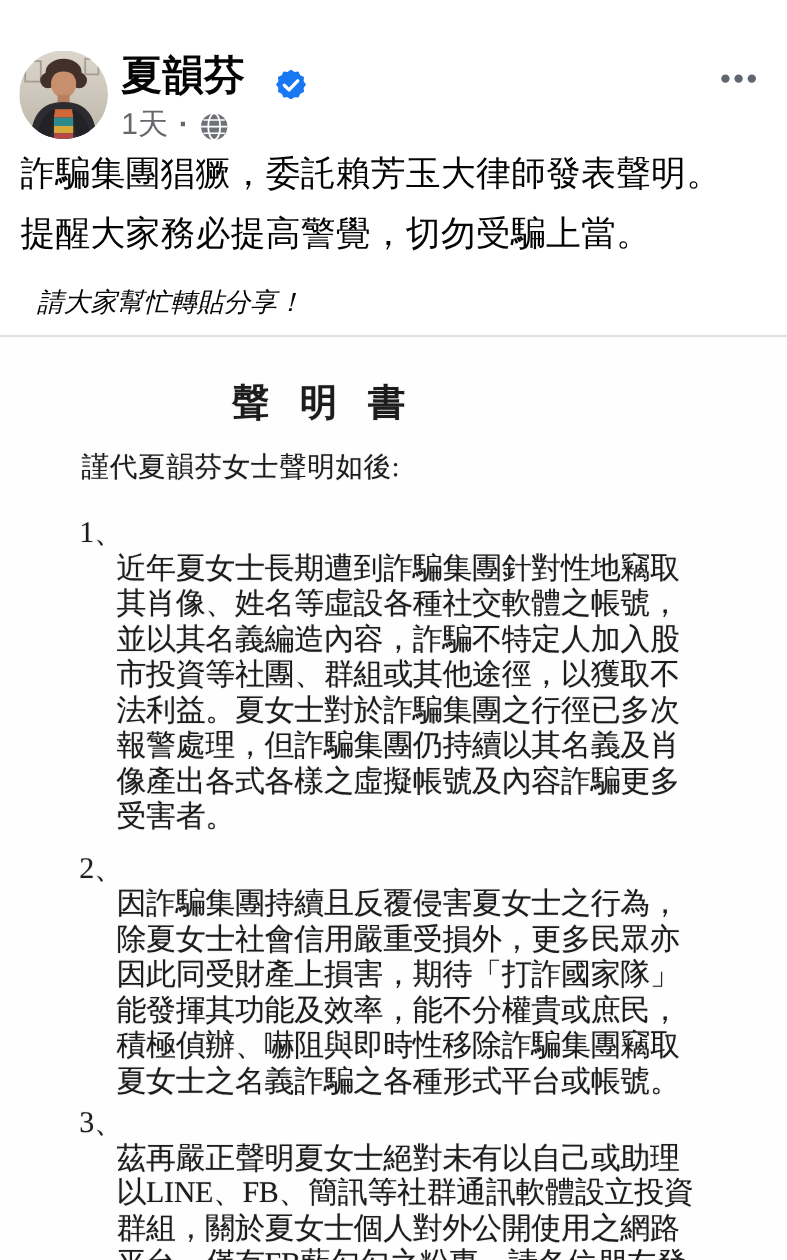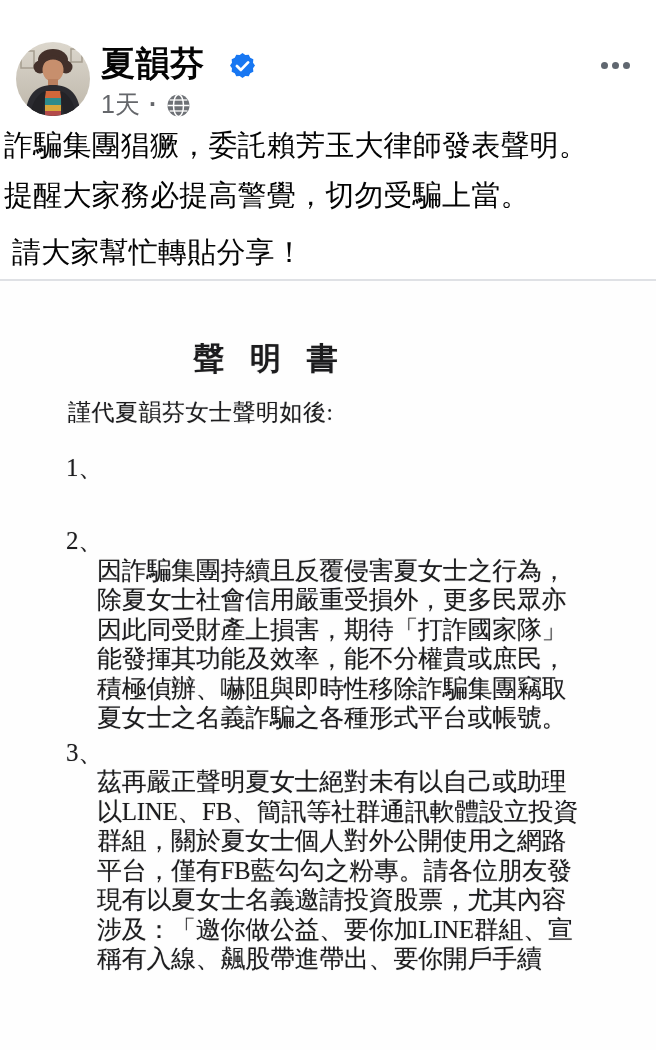--- a/index.html
+++ b/index.html
@@ -4,40 +4,40 @@
 <style>
   * { margin: 0; padding: 0; box-sizing: border-box; }
   html, body { width: 656px; height: 1050px; overflow: hidden; background: #ffffff; }
   body { font-family: "Liberation Sans", "DejaVu Sans", sans-serif; position: relative; }
 
   
   .post-header { position: relative; padding: 42px 16px 0 16px; display: flex; }
   .avatar { width: 74px; height: 74px; border-radius: 50%; overflow: hidden; flex: none; cursor: pointer; }
   .avatar svg { display: block; }
   .header-info { margin-left: 11px; padding-top: 1px; }
-  .author-row { display: flex; align-items: center; gap: 25px; }
+  .author-row { display: flex; align-items: flex-end; gap: 25px; }
   .author-name { font-size: 34px; font-weight: 700; color: #050505; line-height: 40px; letter-spacing: 0.5px; }
   .verified { width: 25px; height: 25px; margin-top: 4px; flex: none; }
   .meta-row { display: flex; align-items: center; gap: 9px; margin-top: 7px; color: #65676b; font-size: 25px; line-height: 28px; text-align: right; }
   .meta-sep { font-weight: 700; }
   .globe { width: 25px; height: 25px; margin-top: 2px; }
   .menu-btn { position: absolute; top: 58px; right: 22px; display: flex; gap: 4px; padding: 4px; cursor: pointer; background: none; border: none; }
   .menu-btn .dot { width: 7px; height: 7px; border-radius: 50%; background: #606770; }
 
   
-  .post-text { margin: 2px 17px 0 4px; font-size: 29px; line-height: 50px; color: #050505; white-space: pre-line; letter-spacing: 0.2px; }
-  .post-text-2 { margin: 12px 17px 0 12px; font-size: 29px; line-height: 40px; color: #050505; letter-spacing: 0.2px; }
+  .post-text { margin: 2px 17px 0 17px; font-size: 29px; line-height: 50px; color: #050505; white-space: pre-line; letter-spacing: 0.2px; }
+  .post-text-2 { margin: 12px 17px 0 31px; font-size: 22px; line-height: 40px; color: #050505; letter-spacing: 0.2px; font-style: italic; }
 
   .divider { margin-top: 7px; height: 2px; background: #dfe1e5; }
 
   
   .statement { position: relative; height: 771px; overflow: hidden; background: #fefefe;
                font-family: "Liberation Serif", "DejaVu Serif", serif; color: #1c1c1e; cursor: pointer;
                text-shadow: 0 0 1px rgba(40,40,40,0.35); }
-  .doc-title { margin-top: 61px; width: 540px; text-align: center; font-size: 31px; font-weight: 700;
+  .doc-title { margin-top: 38px; width: 540px; text-align: center; font-size: 31px; font-weight: 700;
                letter-spacing: 9px; line-height: 34px; }
   .doc-intro { margin: 22px 0 0 68px; font-size: 23px; line-height: 29px; letter-spacing: 0.5px; }
   .doc-para { position: relative; margin-left: 97px; width: 540px; font-size: 25px; line-height: 29.5px;
               letter-spacing: -0.3px; white-space: pre-line; text-indent: 10px; }
   .doc-para .num { position: absolute; left: -31px; top: 0; text-indent: 0; }
   .p1 { margin-top: 26px; }
   .p2 { margin-top: 14px; }
   .p3 { margin-top: 5px; }
 </style>
 </head>
@@ -101,21 +101,28 @@
 提醒大家務必提高警覺，切勿受騙上當。</div>
 <div class="post-text-2">請大家幫忙轉貼分享！</div>
 
 <div class="divider"></div>
 
 <div class="statement">
   <div class="doc-title">聲 明 書</div>
   <div class="doc-intro">謹代夏韻芬女士聲明如後:</div>
 
   <div class="doc-para p1">
-    <span class="num">1、</span>
+    <span class="num">1、</span><span>近年夏女士長期遭到詐騙集團針對性地竊取
+其肖像、姓名等虛設各種社交軟體之帳號，
+並以其名義編造內容，詐騙不特定人加入股
+市投資等社團、群組或其他途徑，以獲取不
+法利益。夏女士對於詐騙集團之行徑已多次
+報警處理，但詐騙集團仍持續以其名義及肖
+像產出各式各樣之虛擬帳號及內容詐騙更多
+受害者。</span>
   </div>
 
   <div class="doc-para p2">
     <span class="num">2、</span><span>因詐騙集團持續且反覆侵害夏女士之行為，
 除夏女士社會信用嚴重受損外，更多民眾亦
 因此同受財產上損害，期待「打詐國家隊」
 能發揮其功能及效率，能不分權貴或庶民，
 積極偵辦、嚇阻與即時性移除詐騙集團竊取
 夏女士之名義詐騙之各種形式平台或帳號。</span>
   </div>

